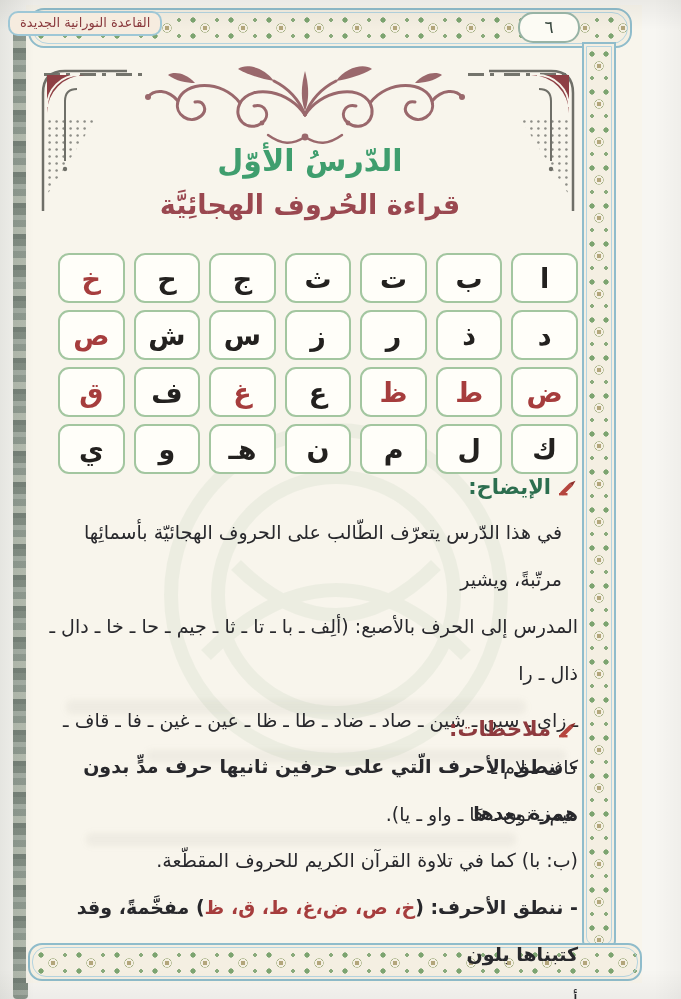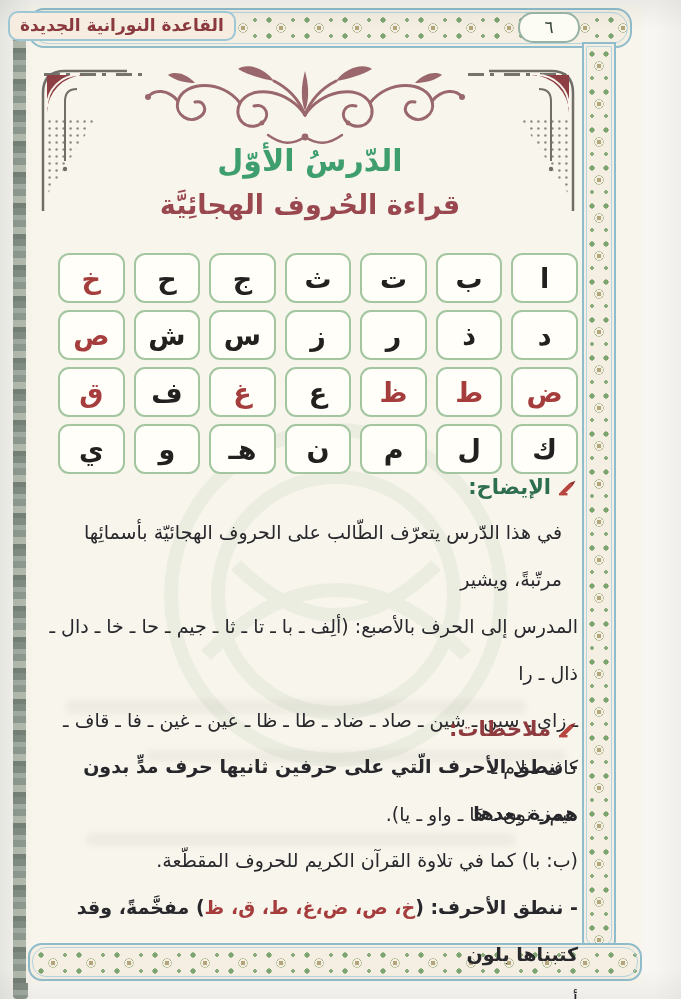--- a/index.html
+++ b/index.html
@@ -32,21 +32,21 @@
       radial-gradient(circle 2.6px at 22px 7px,#7ca470 97%,rgba(0,0,0,0)),
       radial-gradient(circle 2.2px at 15px 19px,#b3a67b 97%,rgba(0,0,0,0)),
       radial-gradient(circle 7px at 15px 19px,rgba(0,0,0,0) 55%,#9aa877 60%,rgba(0,0,0,0) 72%),
       radial-gradient(circle 2px at 8px 31px,#8aab7c 97%,rgba(0,0,0,0)),
       radial-gradient(circle 2px at 22px 31px,#8aab7c 97%,rgba(0,0,0,0));
     background-size:30px 38px;background-position:0 3px;}
 
   
   .title-box{position:absolute;left:8px;top:11px;z-index:6;background:#f6ecdf;
     border:2px solid #9ec7d6;border-radius:10px;padding:2px 10px 4px 10px;
-    color:#8a3a3e;font-weight:bold;font-size:17px;direction:rtl;white-space:nowrap;}
+    color:#8a3a3e;font-weight:normal;font-size:13px;direction:rtl;white-space:nowrap;}
   .page-pill{position:absolute;left:518px;top:12px;z-index:6;width:58px;height:27px;
     background:#fcfbf4;border:2px solid #97b3a5;border-radius:15px;
     text-align:center;line-height:26px;font-size:17px;color:#35453c;}
 
   
   .content-el{position:absolute;}
   .dashline{height:3px;background:repeating-linear-gradient(90deg,#74746c 0 16px,rgba(0,0,0,0) 16px 22px,#74746c 22px 26px,rgba(0,0,0,0) 26px 36px);}
   .lesson-title{left:16px;top:138px;width:536px;text-align:center;color:#3f9e6e;
     font-size:30px;font-weight:bold;direction:rtl;}
   .lesson-subtitle{left:16px;top:184px;width:536px;text-align:center;color:#9a4850;

